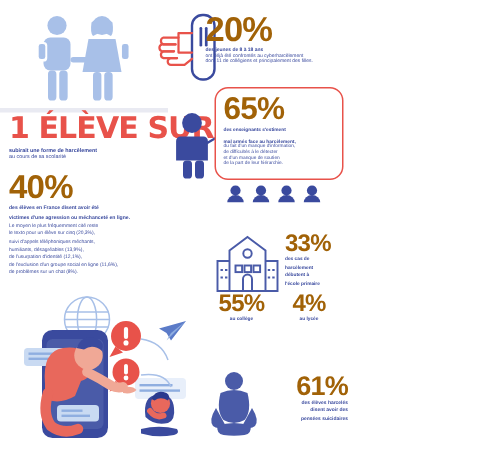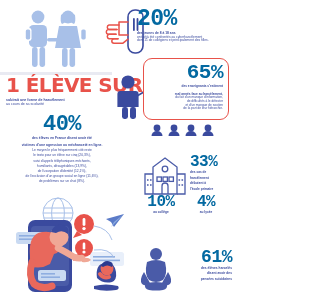--- a/index.html
+++ b/index.html
@@ -9,24 +9,24 @@
     font-family:"Liberation Sans", sans-serif;
     overflow:hidden;
     position:relative;
     color:#2b3a8f;
   }
   .poster{position:absolute;inset:0;background:#fff;}
 
   
   .stat-num{
     font-weight:bold;
-    color:#0369a1;
+    color:#a16207;
     line-height:0.82;
     letter-spacing:-0.5px;
-    font-family:Liberation Mono, monospace;
+    font-family:Liberation Sans, sans-serif;
   }
   .cap{
     color:#3a4a9e;
     font-weight:bold;
     line-height:1.12;
   }
   .cap-thin{
     color:#3a4a9e;
     font-weight:normal;
     line-height:1.12;
@@ -57,31 +57,31 @@
   #headline .cap{font-size:3.6px;margin-top:3px;}
   #headline .cap-thin{font-size:3.6px;}
 
   
   #teacher{position:absolute;left:112px;top:72px;width:44px;height:48px;}
 
   
   #card65{
     position:absolute;left:143px;top:58px;width:86px;height:62px;
     border:1.4px solid #e8524a;border-radius:9px;background:#fff;
-    box-sizing:border-box;padding:5px 5px 0 5px;text-align:right;
+    box-sizing:border-box;padding:5px 5px 0 5px;text-align:left;
   }
   #card65 .stat-num{font-size:21px;}
   #card65 .cap{font-size:3.2px;margin-top:4px;}
   #card65 .cap-thin{font-size:3.2px;}
 
   
   #audience{position:absolute;left:150px;top:122px;width:74px;height:12px;}
 
   
-  #stat40{position:absolute;left:6px;top:116px;width:112px;text-align:center;}
+  #stat40{position:absolute;left:6px;top:116px;width:112px;}
   #stat40 .stat-num{font-size:22px;}
   #stat40 .cap{font-size:3.4px;margin-top:3px;}
   #stat40 .cap-thin{font-size:3.3px;margin-top:1.5px;}
 
   
   #school{position:absolute;left:141px;top:156px;width:48px;height:40px;}
   #stat12{position:absolute;left:190px;top:156px;width:42px;}
   #stat12 .stat-num{font-size:16px;}
   #stat12 .cap{font-size:3.2px;margin-top:2px;}
 
@@ -231,21 +231,21 @@
 
   <div id="stat12">
     <div class="stat-num">33%</div>
     <div class="cap">des cas de</div>
     <div class="cap">harcèlement</div>
     <div class="cap">débutent à</div>
     <div class="cap">l'école primaire</div>
   </div>
 
   <div id="stat10">
-    <div class="stat-num">10%</div>
+    <div class="stat-num">55%</div>
     <div class="cap">au collège</div>
   </div>
 
   <div id="stat4">
     <div class="stat-num">4%</div>
     <div class="cap">au lycée</div>
   </div>
 
   <div id="illus">
     <svg viewBox="0 0 130 110" width="130" height="110">

